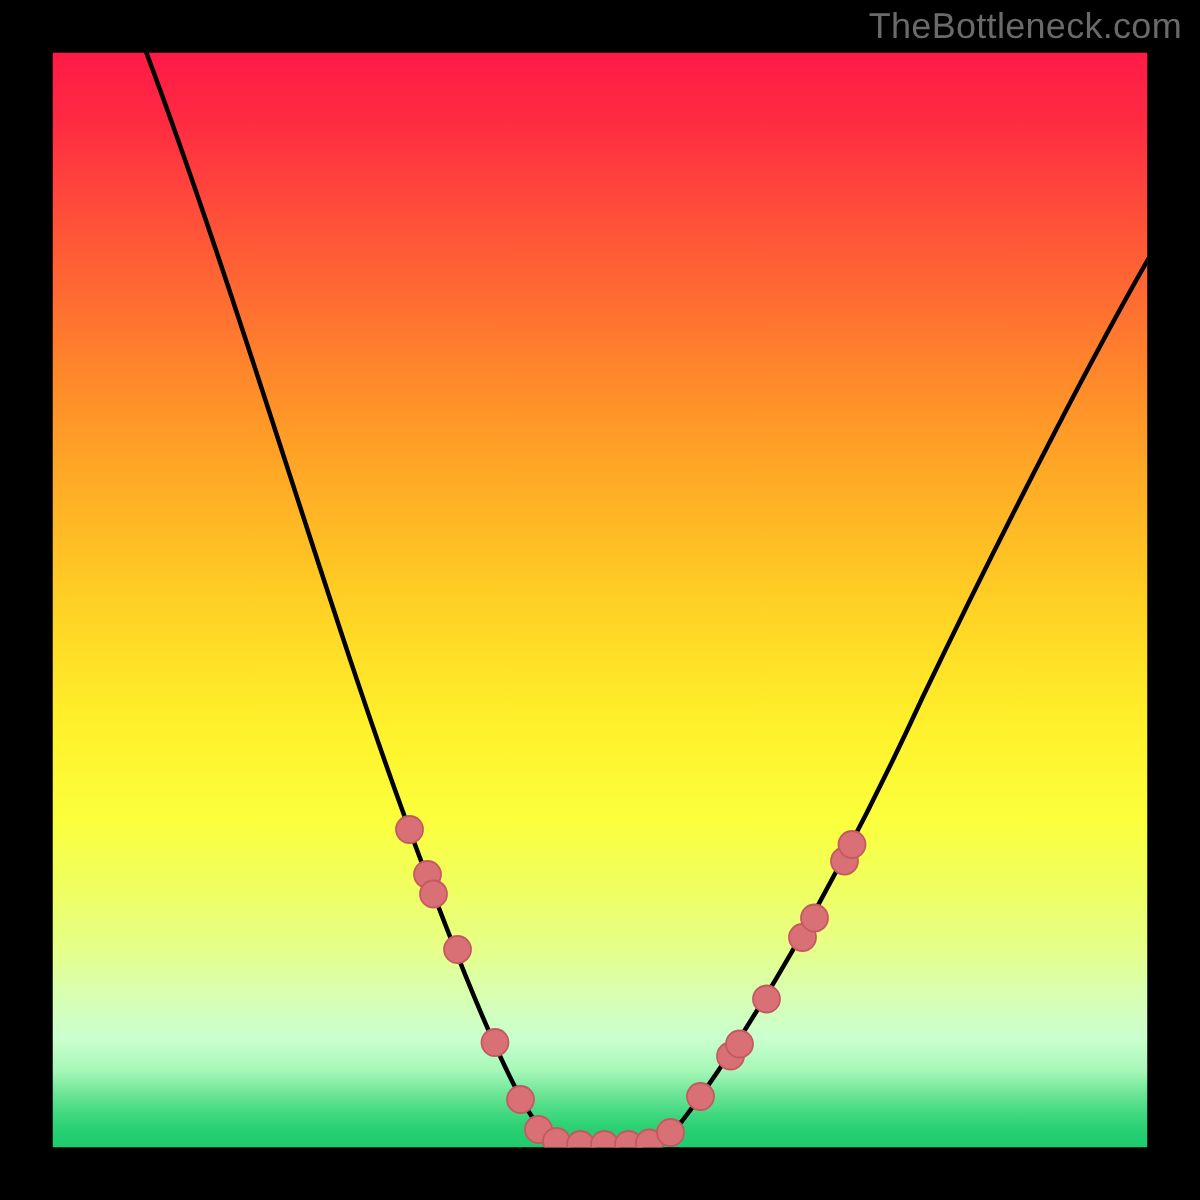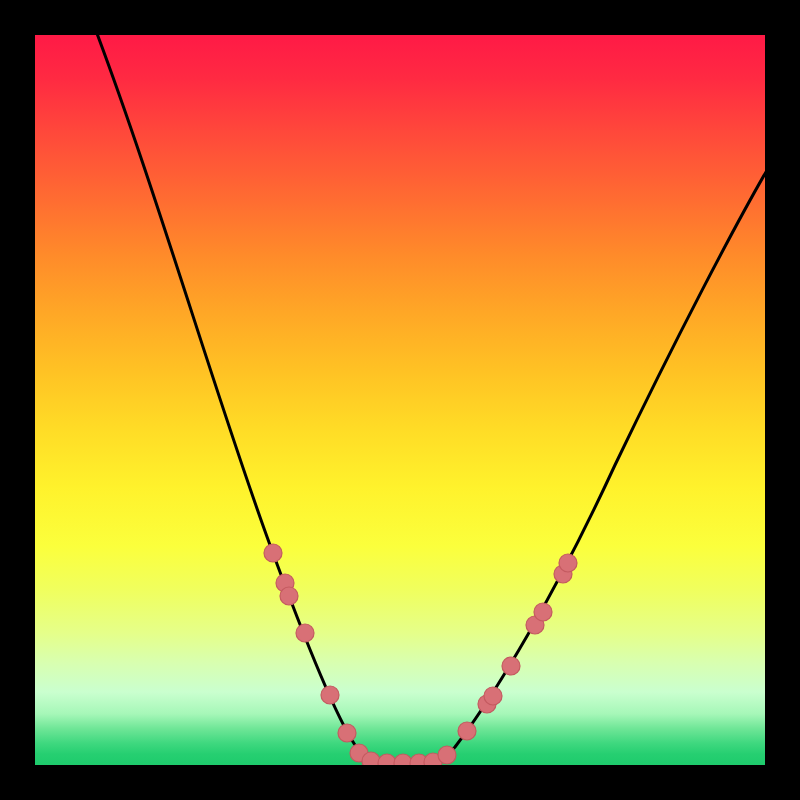--- a/index.html
+++ b/index.html
@@ -63,20 +63,21 @@
     top: 0;
     width: 100%;
     height: 100%;
     overflow: visible;
   }
 </style>
 </head>
 <body>
 
 <div class="chart-container">
+  <div class="watermark">TheBottleneck.com</div>
 
   <div class="plot-area">
     <div class="gradient-bg"></div>
 
     <svg class="curve-layer" viewBox="0 0 730 730">
       <path id="main-curve" fill="none" stroke="#000000" stroke-width="3" stroke-linecap="round" d="M 55 -20 C 120 150, 180 360, 235 510 C 268 600, 300 680, 320 710 C 330 724, 340 728, 352 728 L 388 728 C 400 728, 410 724, 420 712 C 460 660, 520 560, 580 430 C 640 305, 700 190, 735 130"></path>
       <g id="marker-group">
           <circle cx="238" cy="518" r="9" fill="#d87076" stroke="#c45a60" stroke-width="1.2"></circle>
           <circle cx="250" cy="548" r="9" fill="#d87076" stroke="#c45a60" stroke-width="1.2"></circle>
           <circle cx="254" cy="561" r="9" fill="#d87076" stroke="#c45a60" stroke-width="1.2"></circle>

